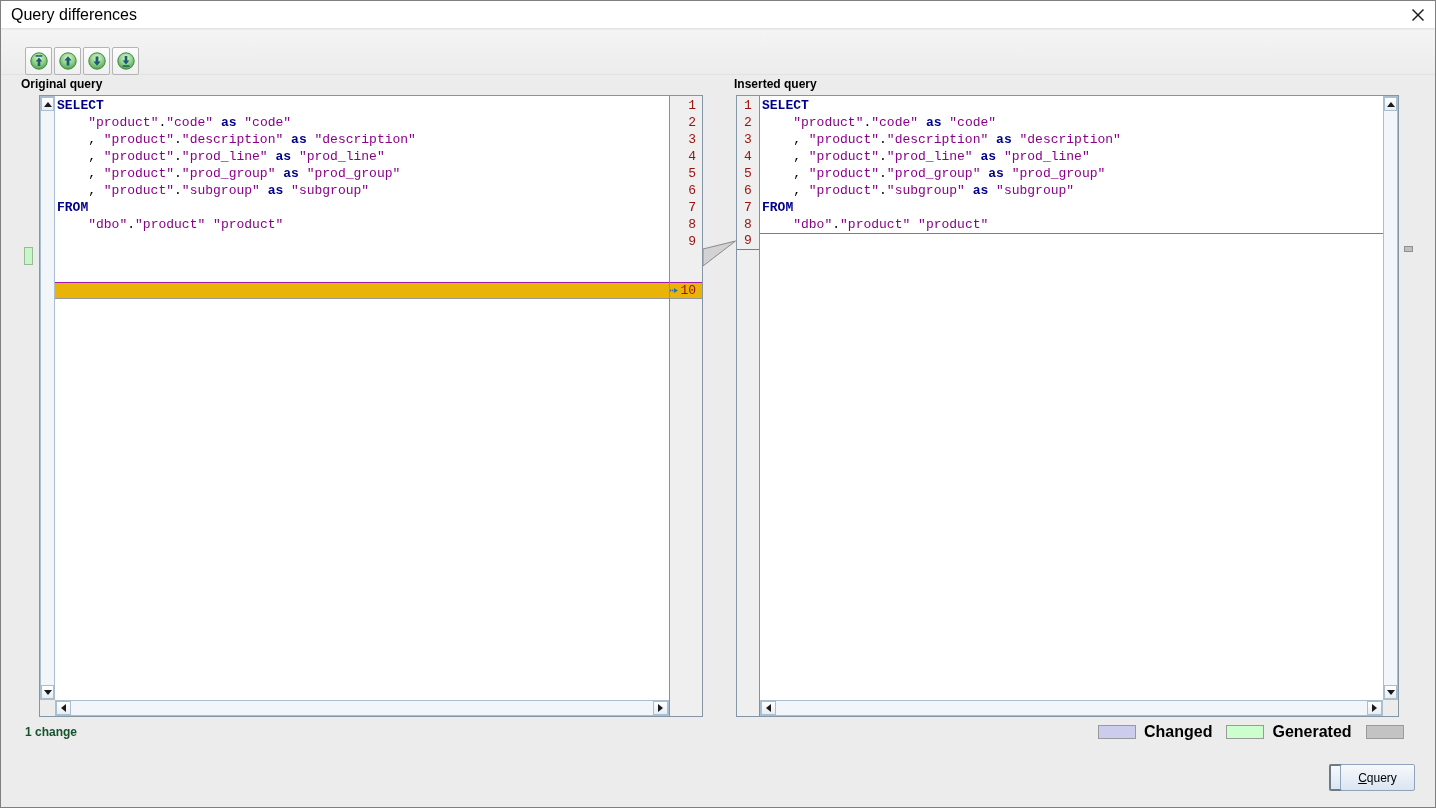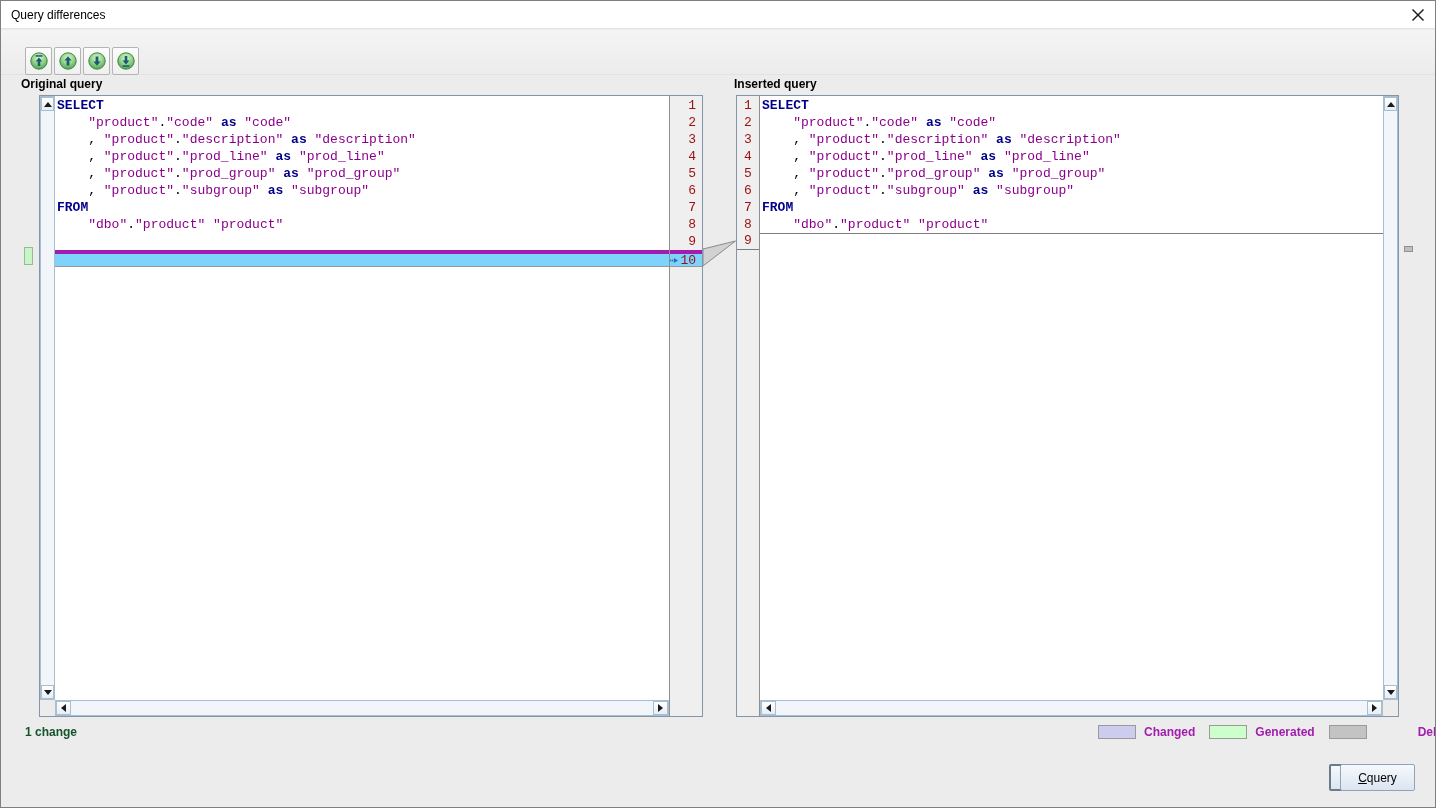--- a/index.html
+++ b/index.html
@@ -10,21 +10,21 @@
     position:relative; width:1436px; height:808px;
     background:#ececec; border:1px solid #7f7f7f; overflow:hidden;
   }
 
   
   .titlebar {
     position:absolute; left:0; top:0; width:100%; height:28px;
     background:#ffffff; border-bottom:1px solid #e4e4e4;
     display:flex; align-items:center;
   }
-  .titlebar .title { margin-left:10px; font-size:12px; color:#000; }
+  .titlebar .title { margin-left:10px; font-size:16px; color:#000; }
   .close-btn {
     position:absolute; right:7px; top:4px; width:20px; height:20px;
     display:flex; align-items:center; justify-content:center; cursor:pointer;
   }
 
   
   .toolbar {
     position:absolute; left:0; top:29px; width:100%; height:45px;
     background:linear-gradient(#f4f4f4,#ececec); border-bottom:1px solid #e2e2e2;
   }
@@ -67,21 +67,21 @@
     height:17px; line-height:17px; display:flex; align-items:center; gap:2px;
     font-family:"Liberation Mono", monospace; font-size:13px; color:#991111;
   }
   .pane-left  .gutter-row { justify-content:flex-end; padding-right:6px; }
   .pane-right .gutter-row { justify-content:flex-start; padding-left:7px; }
 
   .tok-kw { color:#00008b; font-weight:bold; }
   .tok-id { color:#8b008b; }
   .tok-pl { color:#000000; }
 
-  .hl { background:#7dd3fc; border-top:4px solid #a21caf; border-bottom:1px solid #979797; line-height:15px; }
+  .hl { background:#eab308; border-top:1px solid #a21caf; border-bottom:1px solid #979797; line-height:15px;margin-top:32px; }
   .marker-top    { border-top:1px solid #7d7d7d; line-height:16px; }
   .marker-bottom { border-bottom:1px solid #7d7d7d; line-height:16px; }
 
   
   .vscroll {
     display:flex; flex-direction:column; justify-content:space-between;
     background:#f2f5f9; border:1px solid #a9bece;
   }
   .pane-left  .vscroll { grid-column:1; grid-row:1; }
   .pane-right .vscroll { grid-column:3; grid-row:1; }
@@ -106,21 +106,21 @@
   
   .connector { position:absolute; left:702px; top:94px; }
   .ov-marker { position:absolute; }
   .ov-left  { left:23px; top:246px; width:9px; height:18px; background:#c8f6c8; border:1px solid #96bb96; }
   .ov-right { left:1403px; top:245px; width:9px; height:6px; background:#bfbfbf; border:1px solid #909090; }
 
   
   .change-count { position:absolute; left:24px; top:724px; font-size:12px; font-weight:bold; color:#14532d; }
   .legend { position:absolute; left:1097px; top:723px; height:16px; display:flex; align-items:center; }
   .legend .swatch { width:38px; height:14px; border:1px solid #9a9a9a; margin-right:8px; }
-  .legend .lg-label { font-size:12px; font-weight:bold; color:#a21caf; margin-right:14px; white-space:nowrap; }
+  .legend .lg-label { font-size:16px; font-weight:bold; color:#000000; margin-right:14px; white-space:nowrap; }
   .legend .lg-label:last-child { margin-right:0;margin-left:43px; }
 
   .btn {
     position:absolute; top:763px; height:27px; font-size:12px; color:#000;
     background:linear-gradient(#f6f9fc,#dbe5f1); border:1px solid #8ea4ba; border-radius:2px;
     display:flex; align-items:center; justify-content:center; cursor:default;
     font-family:"Liberation Sans", sans-serif;
   }
   .btn-ok { left:1328px; width:76px; border:2px solid #6d7b89; }
   .btn-cancel { left:1339px; width:75px; }

